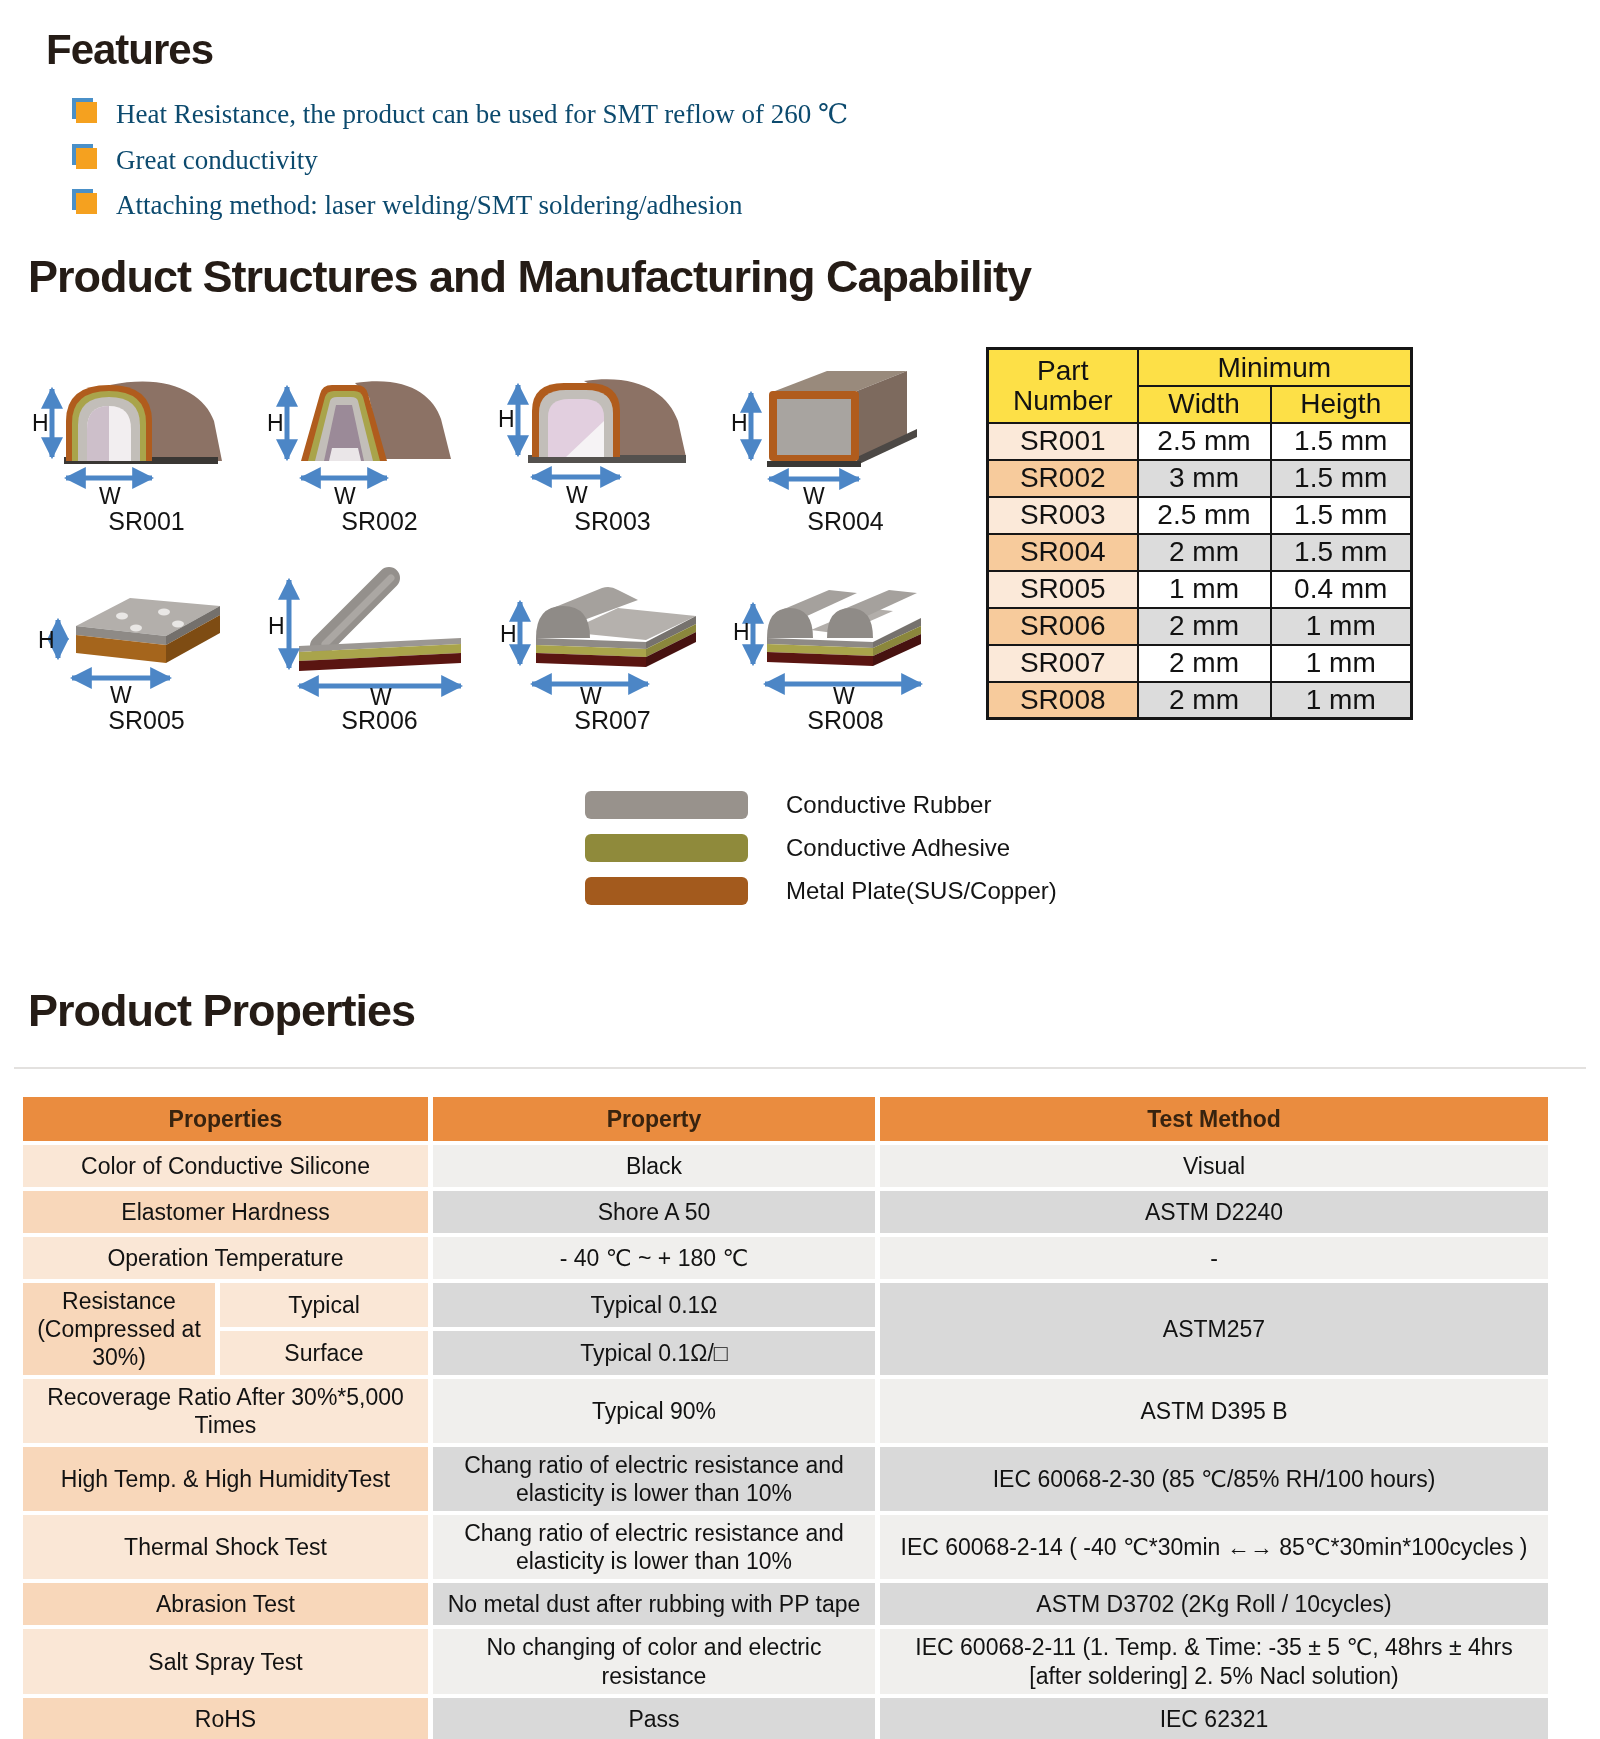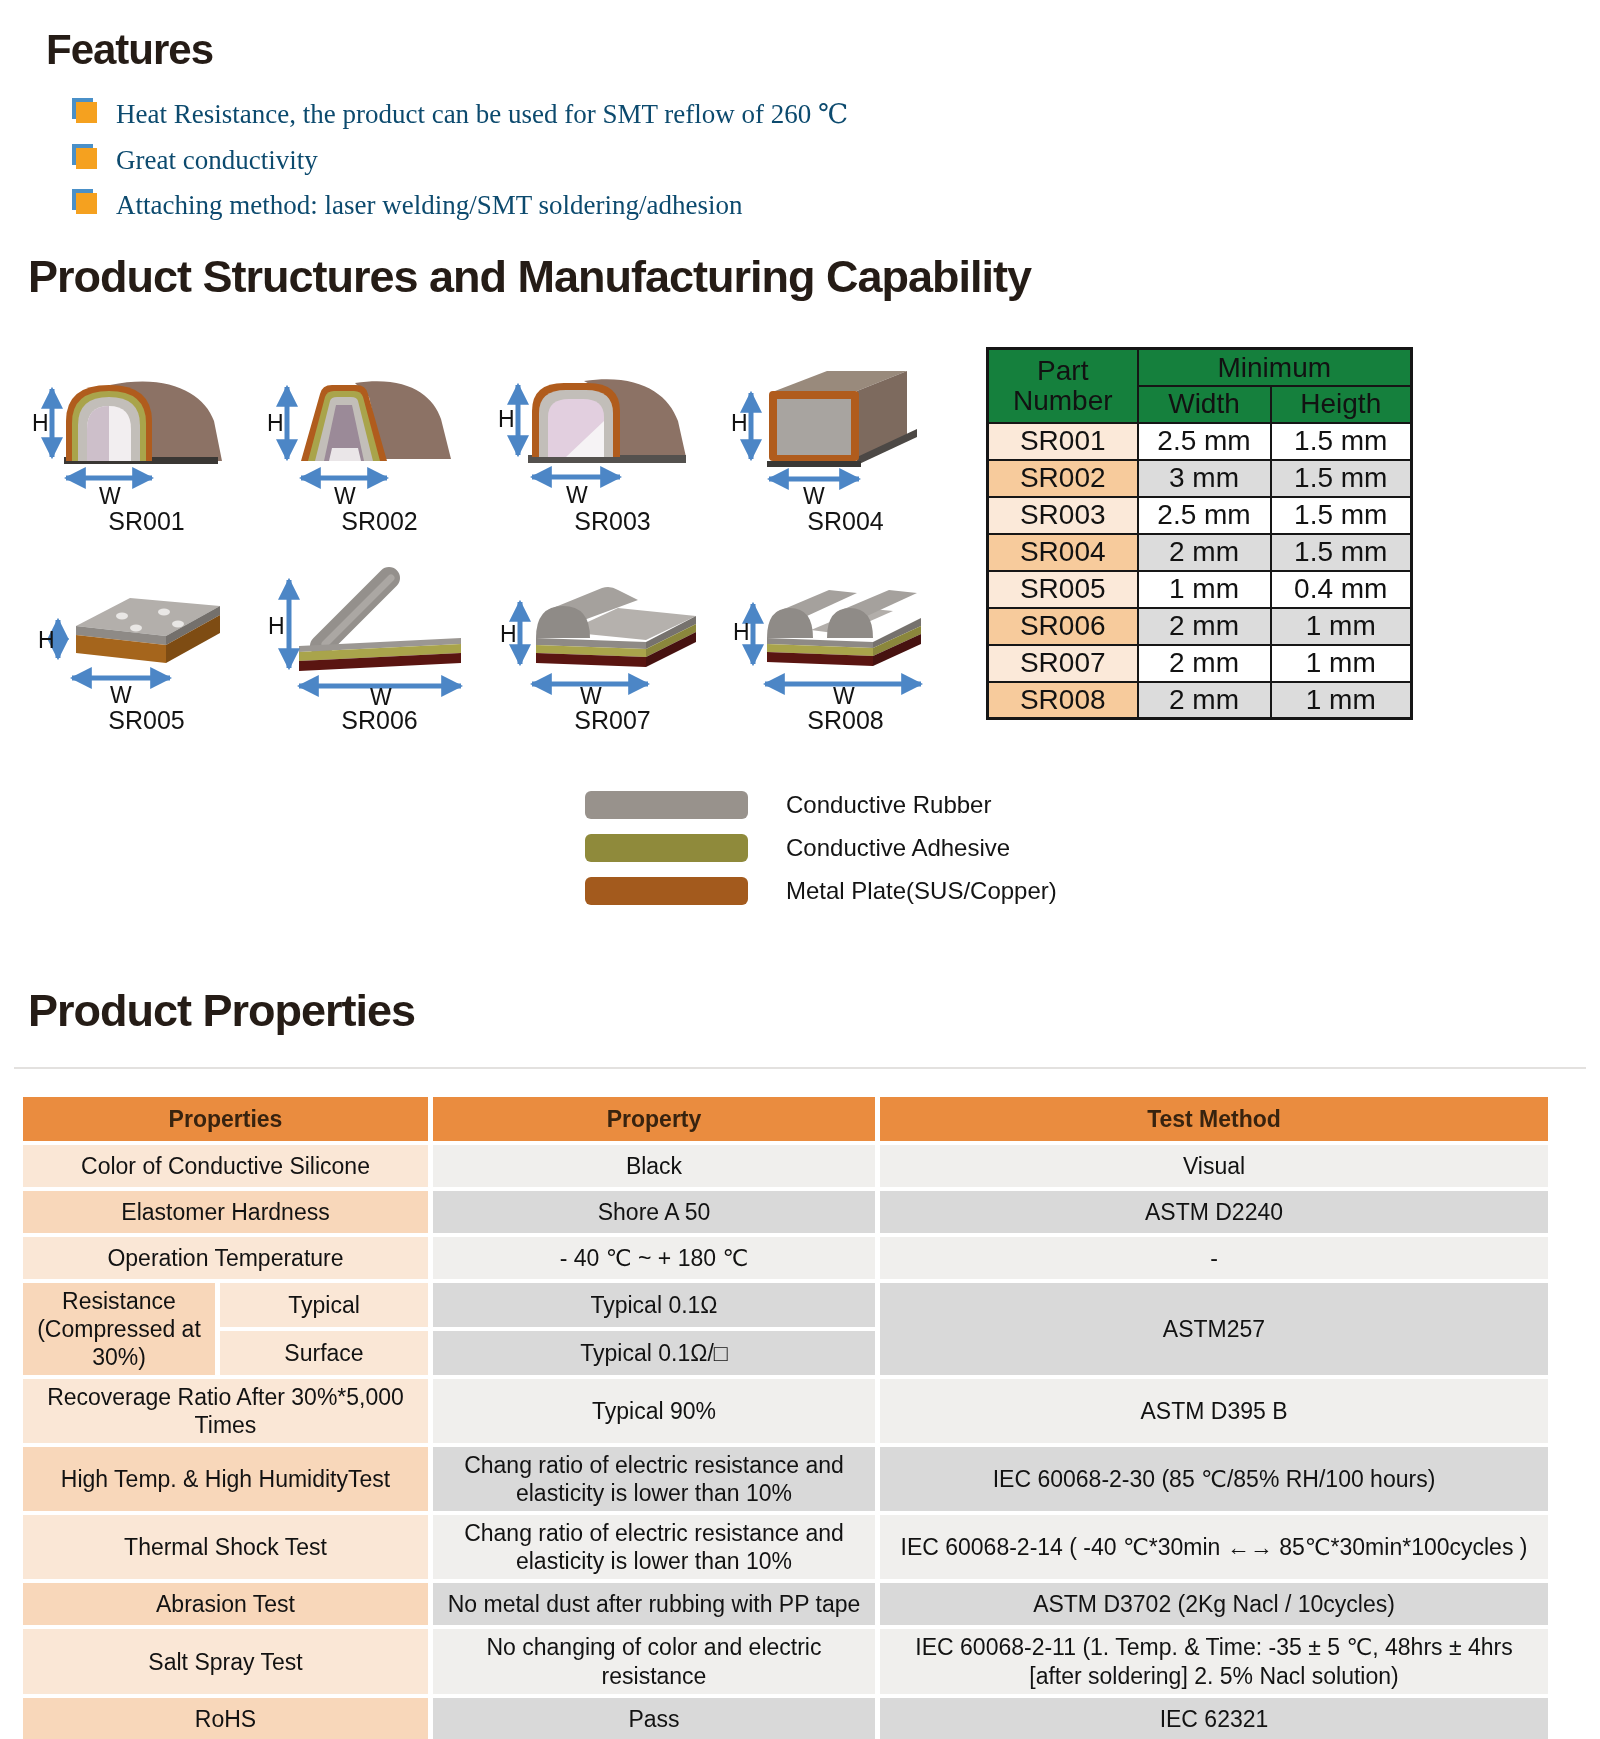--- a/index.html
+++ b/index.html
@@ -30,21 +30,21 @@
   figure.shape svg { display:block; }
   figcaption.part-label { font-size:25px; color:#141414; margin-top:0; }
   .dim-line { stroke:#4c86c6; stroke-width:5; }
   .dim-text { font-family:"Liberation Sans","DejaVu Sans",sans-serif; font-size:23px; fill:#121212; }
 
   
   .min-wrap { margin-left:24px; }
   table.min-table { border-collapse:collapse; border:3px solid #161616; font-size:28px; }
   table.min-table th, table.min-table td { border:2px solid #161616; text-align:center;
       font-weight:normal; padding:1px 8px; height:37px; line-height:1.05; }
-  table.min-table th { background:#15803d; }
+  table.min-table th { background:#fde047; }
   table.min-table .c-part { width:150px; }
   table.min-table .c-w { width:133px; }
   table.min-table .c-h { width:141px; }
   table.min-table tbody tr:nth-child(odd)  td.part { background:#fbe9d9; }
   table.min-table tbody tr:nth-child(even) td.part { background:#f7cb9c; }
   table.min-table tbody tr:nth-child(odd)  td.val  { background:#ffffff; }
   table.min-table tbody tr:nth-child(even) td.val  { background:#dcdcdc; }
 
   
   .legend { margin:56px 0 0 585px; }
@@ -365,21 +365,21 @@
           <td class="vd tl">IEC 60068-2-30 (85 ℃/85% RH/100 hours)</td>
         </tr>
         <tr class="tall">
           <td colspan="2" class="pl">Thermal Shock Test</td>
           <td class="vl">Chang ratio of electric resistance and elasticity is lower than 10%</td>
           <td class="vl tl">IEC 60068-2-14 ( -40 ℃*30min ←→ 85℃*30min*100cycles )</td>
         </tr>
         <tr>
           <td colspan="2" class="pd">Abrasion Test</td>
           <td class="vd">No metal dust after rubbing with PP tape</td>
-          <td class="vd tl">ASTM D3702 (2Kg Nacl / 10cycles)</td>
+          <td class="vd tl">ASTM D3702 (2Kg Roll / 10cycles)</td>
         </tr>
         <tr class="tall">
           <td colspan="2" class="pl">Salt Spray Test</td>
           <td class="vl">No changing of color and electric resistance</td>
           <td class="vl tl">IEC 60068-2-11  (1. Temp. &amp; Time: -35 ± 5 ℃, 48hrs ± 4hrs [after soldering] 2. 5% Nacl solution)</td>
         </tr>
         <tr>
           <td colspan="2" class="pd">RoHS</td>
           <td class="vd">Pass</td>
           <td class="vd">IEC 62321</td>

